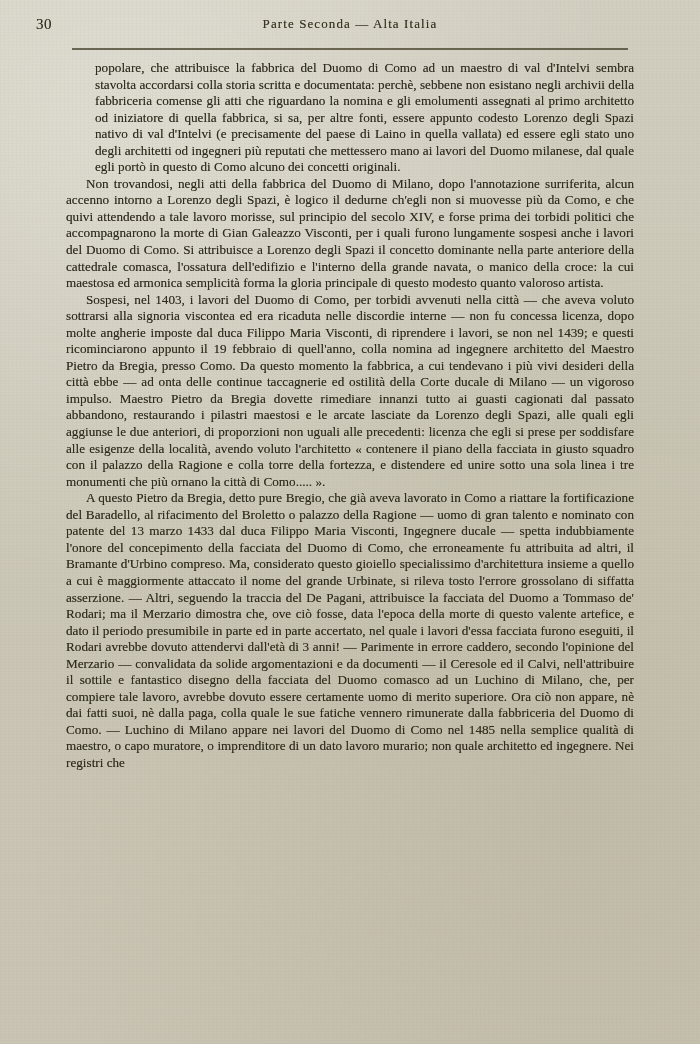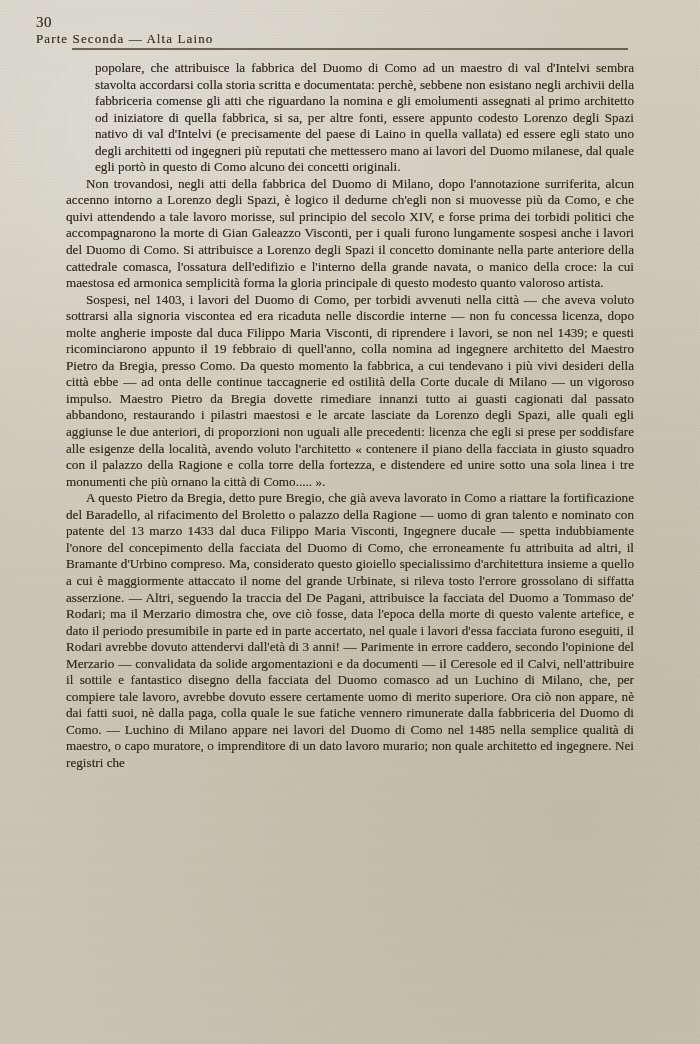--- a/index.html
+++ b/index.html
@@ -31,25 +31,24 @@
       repeating-linear-gradient(0deg, rgba(120,112,92,0.10) 0px, rgba(120,112,92,0.10) 1px, rgba(0,0,0,0) 1px, rgba(0,0,0,0) 3px),
       repeating-linear-gradient(90deg, rgba(120,112,92,0.07) 0px, rgba(120,112,92,0.07) 1px, rgba(0,0,0,0) 1px, rgba(0,0,0,0) 4px);
   }
   .header {
     position: absolute;
     top: 14px;
     left: 36px;
     right: 36px;
     height: 20px;
     display: flex;
-    align-items: flex-start;
+    align-items: center;
     color: #3a3528;
     font-size: 13.5px;
     letter-spacing: 0.4px;
-    flex-direction: column;
   }
   .folio {
     width: 70px;
     font-size: 15px;
     color: #33301f;
   }
   .running-head {
     flex: 1;
     text-align: center;
     padding-right: 70px;
@@ -91,21 +90,21 @@
     text-shadow: 0 0 0.6px rgba(60,56,40,0.55);
   }
 </style>
 </head>
 <body>
 
 <div class="page">
 
   <div class="header">
     <span class="folio">30</span>
-    <span class="running-head">Parte Seconda — Alta Laino</span>
+    <span class="running-head">Parte Seconda — Alta Italia</span>
   </div>
 
   <div class="rule"></div>
 
   <div class="body-text">
     <p class="first">popolare, che attribuisce la fabbrica del Duomo di Como ad un maestro di val d'Intelvi sembra stavolta accordarsi colla storia scritta e documentata: perchè, sebbene non esistano negli archivii della fabbriceria comense gli atti che riguardano la nomina e gli emolumenti assegnati al primo architetto od iniziatore di quella fabbrica, si sa, per altre fonti, essere appunto codesto Lorenzo degli Spazi nativo di val d'Intelvi (e precisamente del paese di Laino in quella vallata) ed essere egli stato uno degli architetti od ingegneri più reputati che mettessero mano ai lavori del Duomo milanese, dal quale egli portò in questo di Como alcuno dei concetti originali.</p>
     <p>Non trovandosi, negli atti della fabbrica del Duomo di Milano, dopo l'annotazione surriferita, alcun accenno intorno a Lorenzo degli Spazi, è logico il dedurne ch'egli non si muovesse più da Como, e che quivi attendendo a tale lavoro morisse, sul principio del secolo XIV, e forse prima dei torbidi politici che accompagnarono la morte di Gian Galeazzo Visconti, per i quali furono lungamente sospesi anche i lavori del Duomo di Como. Si attribuisce a Lorenzo degli Spazi il concetto dominante nella parte anteriore della cattedrale comasca, l'ossatura dell'edifizio e l'interno della grande navata, o manico della croce: la cui maestosa ed armonica semplicità forma la gloria principale di questo modesto quanto valoroso artista.</p>
     <p>Sospesi, nel 1403, i lavori del Duomo di Como, per torbidi avvenuti nella città — che aveva voluto sottrarsi alla signoria viscontea ed era ricaduta nelle discordie interne — non fu concessa licenza, dopo molte angherie imposte dal duca Filippo Maria Visconti, di riprendere i lavori, se non nel 1439; e questi ricominciarono appunto il 19 febbraio di quell'anno, colla nomina ad ingegnere architetto del Maestro Pietro da Bregia, presso Como. Da questo momento la fabbrica, a cui tendevano i più vivi desideri della città ebbe — ad onta delle continue taccagnerie ed ostilità della Corte ducale di Milano — un vigoroso impulso. Maestro Pietro da Bregia dovette rimediare innanzi tutto ai guasti cagionati dal passato abbandono, restaurando i pilastri maestosi e le arcate lasciate da Lorenzo degli Spazi, alle quali egli aggiunse le due anteriori, di proporzioni non uguali alle precedenti: licenza che egli si prese per soddisfare alle esigenze della località, avendo voluto l'architetto « contenere il piano della facciata in giusto squadro con il palazzo della Ragione e colla torre della fortezza, e distendere ed unire sotto una sola linea i tre monumenti che più ornano la città di Como..... ».</p>
     <p>A questo Pietro da Bregia, detto pure Bregio, che già aveva lavorato in Como a riattare la fortificazione del Baradello, al rifacimento del Broletto o palazzo della Ragione — uomo di gran talento e nominato con patente del 13 marzo 1433 dal duca Filippo Maria Visconti, Ingegnere ducale — spetta indubbiamente l'onore del concepimento della facciata del Duomo di Como, che erroneamente fu attribuita ad altri, il Bramante d'Urbino compreso. Ma, considerato questo gioiello specialissimo d'architettura insieme a quello a cui è maggiormente attaccato il nome del grande Urbinate, si rileva tosto l'errore grossolano di siffatta asserzione. — Altri, seguendo la traccia del De Pagani, attribuisce la facciata del Duomo a Tommaso de' Rodari; ma il Merzario dimostra che, ove ciò fosse, data l'epoca della morte di questo valente artefice, e dato il periodo presumibile in parte ed in parte accertato, nel quale i lavori d'essa facciata furono eseguiti, il Rodari avrebbe dovuto attendervi dall'età di 3 anni! — Parimente in errore caddero, secondo l'opinione del Merzario — convalidata da solide argomentazioni e da documenti — il Ceresole ed il Calvi, nell'attribuire il sottile e fantastico disegno della facciata del Duomo comasco ad un Luchino di Milano, che, per compiere tale lavoro, avrebbe dovuto essere certamente uomo di merito superiore. Ora ciò non appare, nè dai fatti suoi, nè dalla paga, colla quale le sue fatiche vennero rimunerate dalla fabbriceria del Duomo di Como. — Luchino di Milano appare nei lavori del Duomo di Como nel 1485 nella semplice qualità di maestro, o capo muratore, o imprenditore di un dato lavoro murario; non quale architetto ed ingegnere. Nei registri che</p>
   </div>

